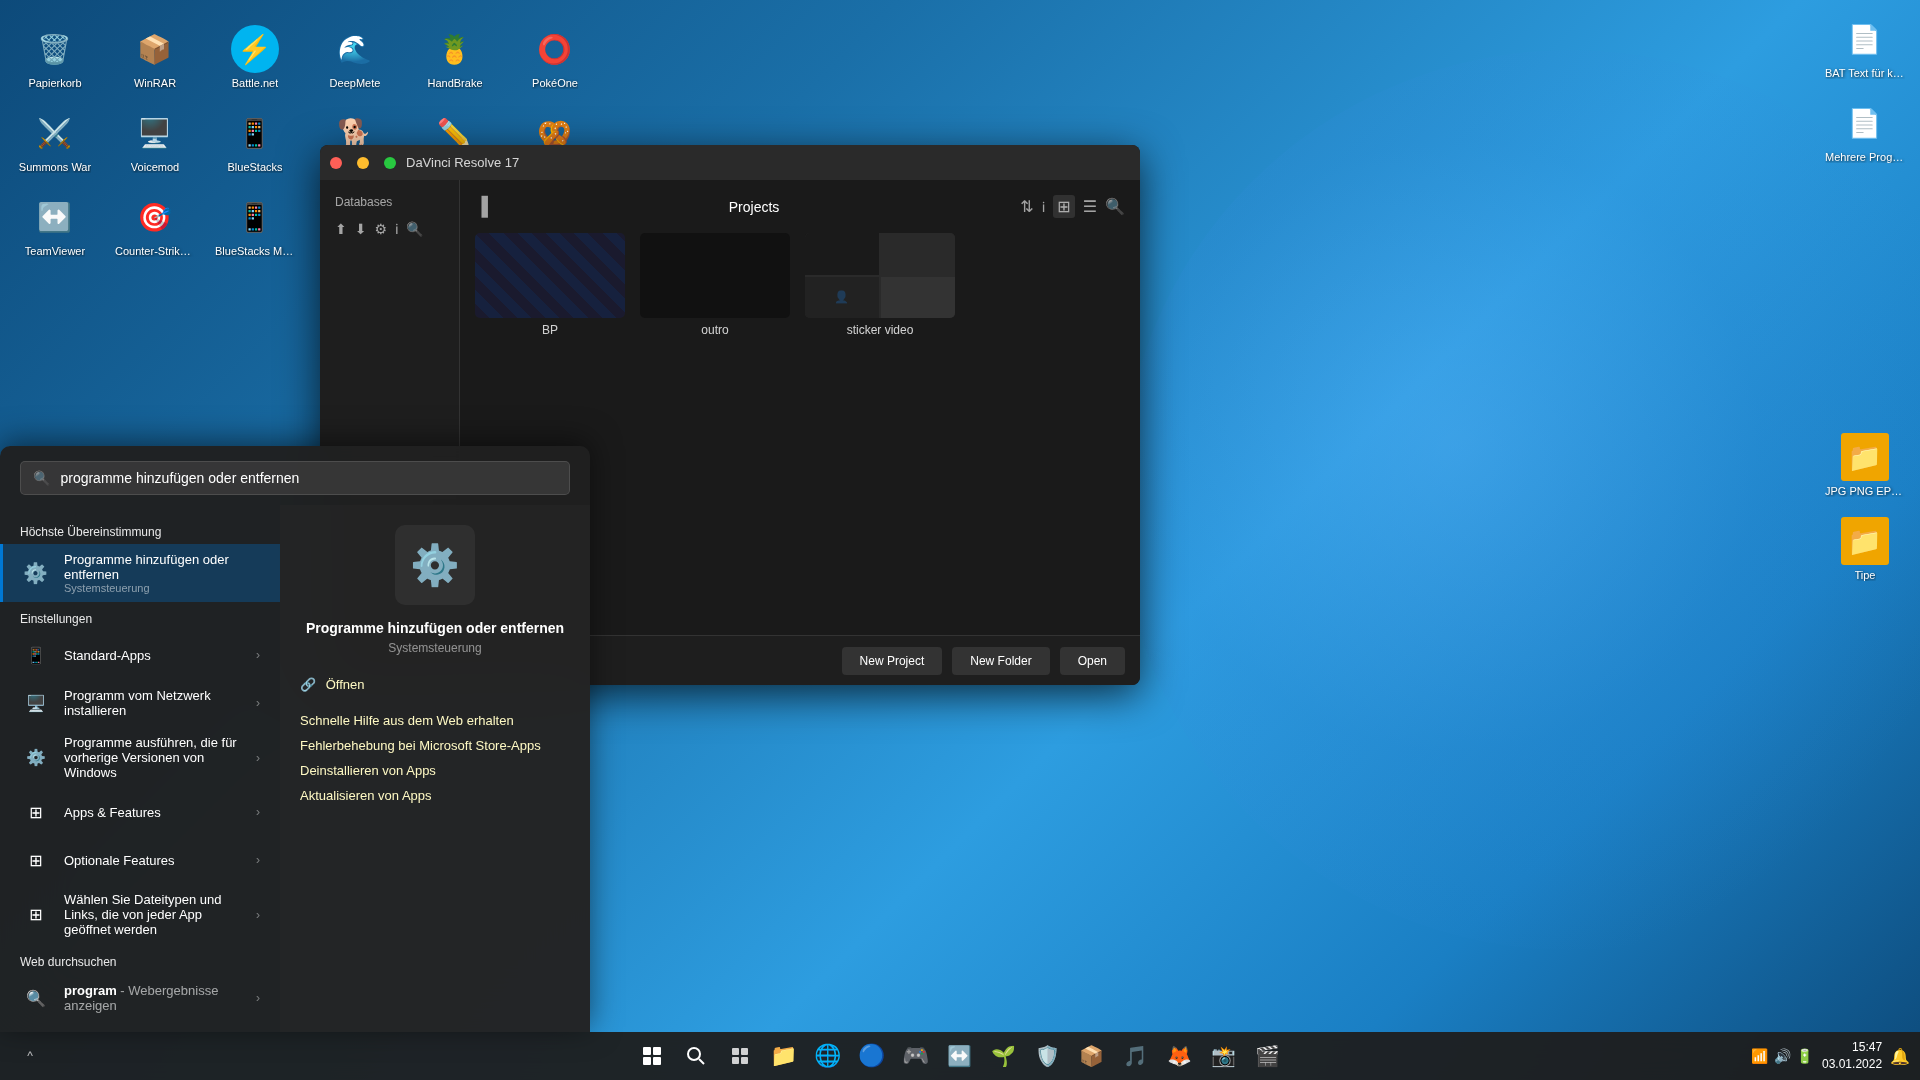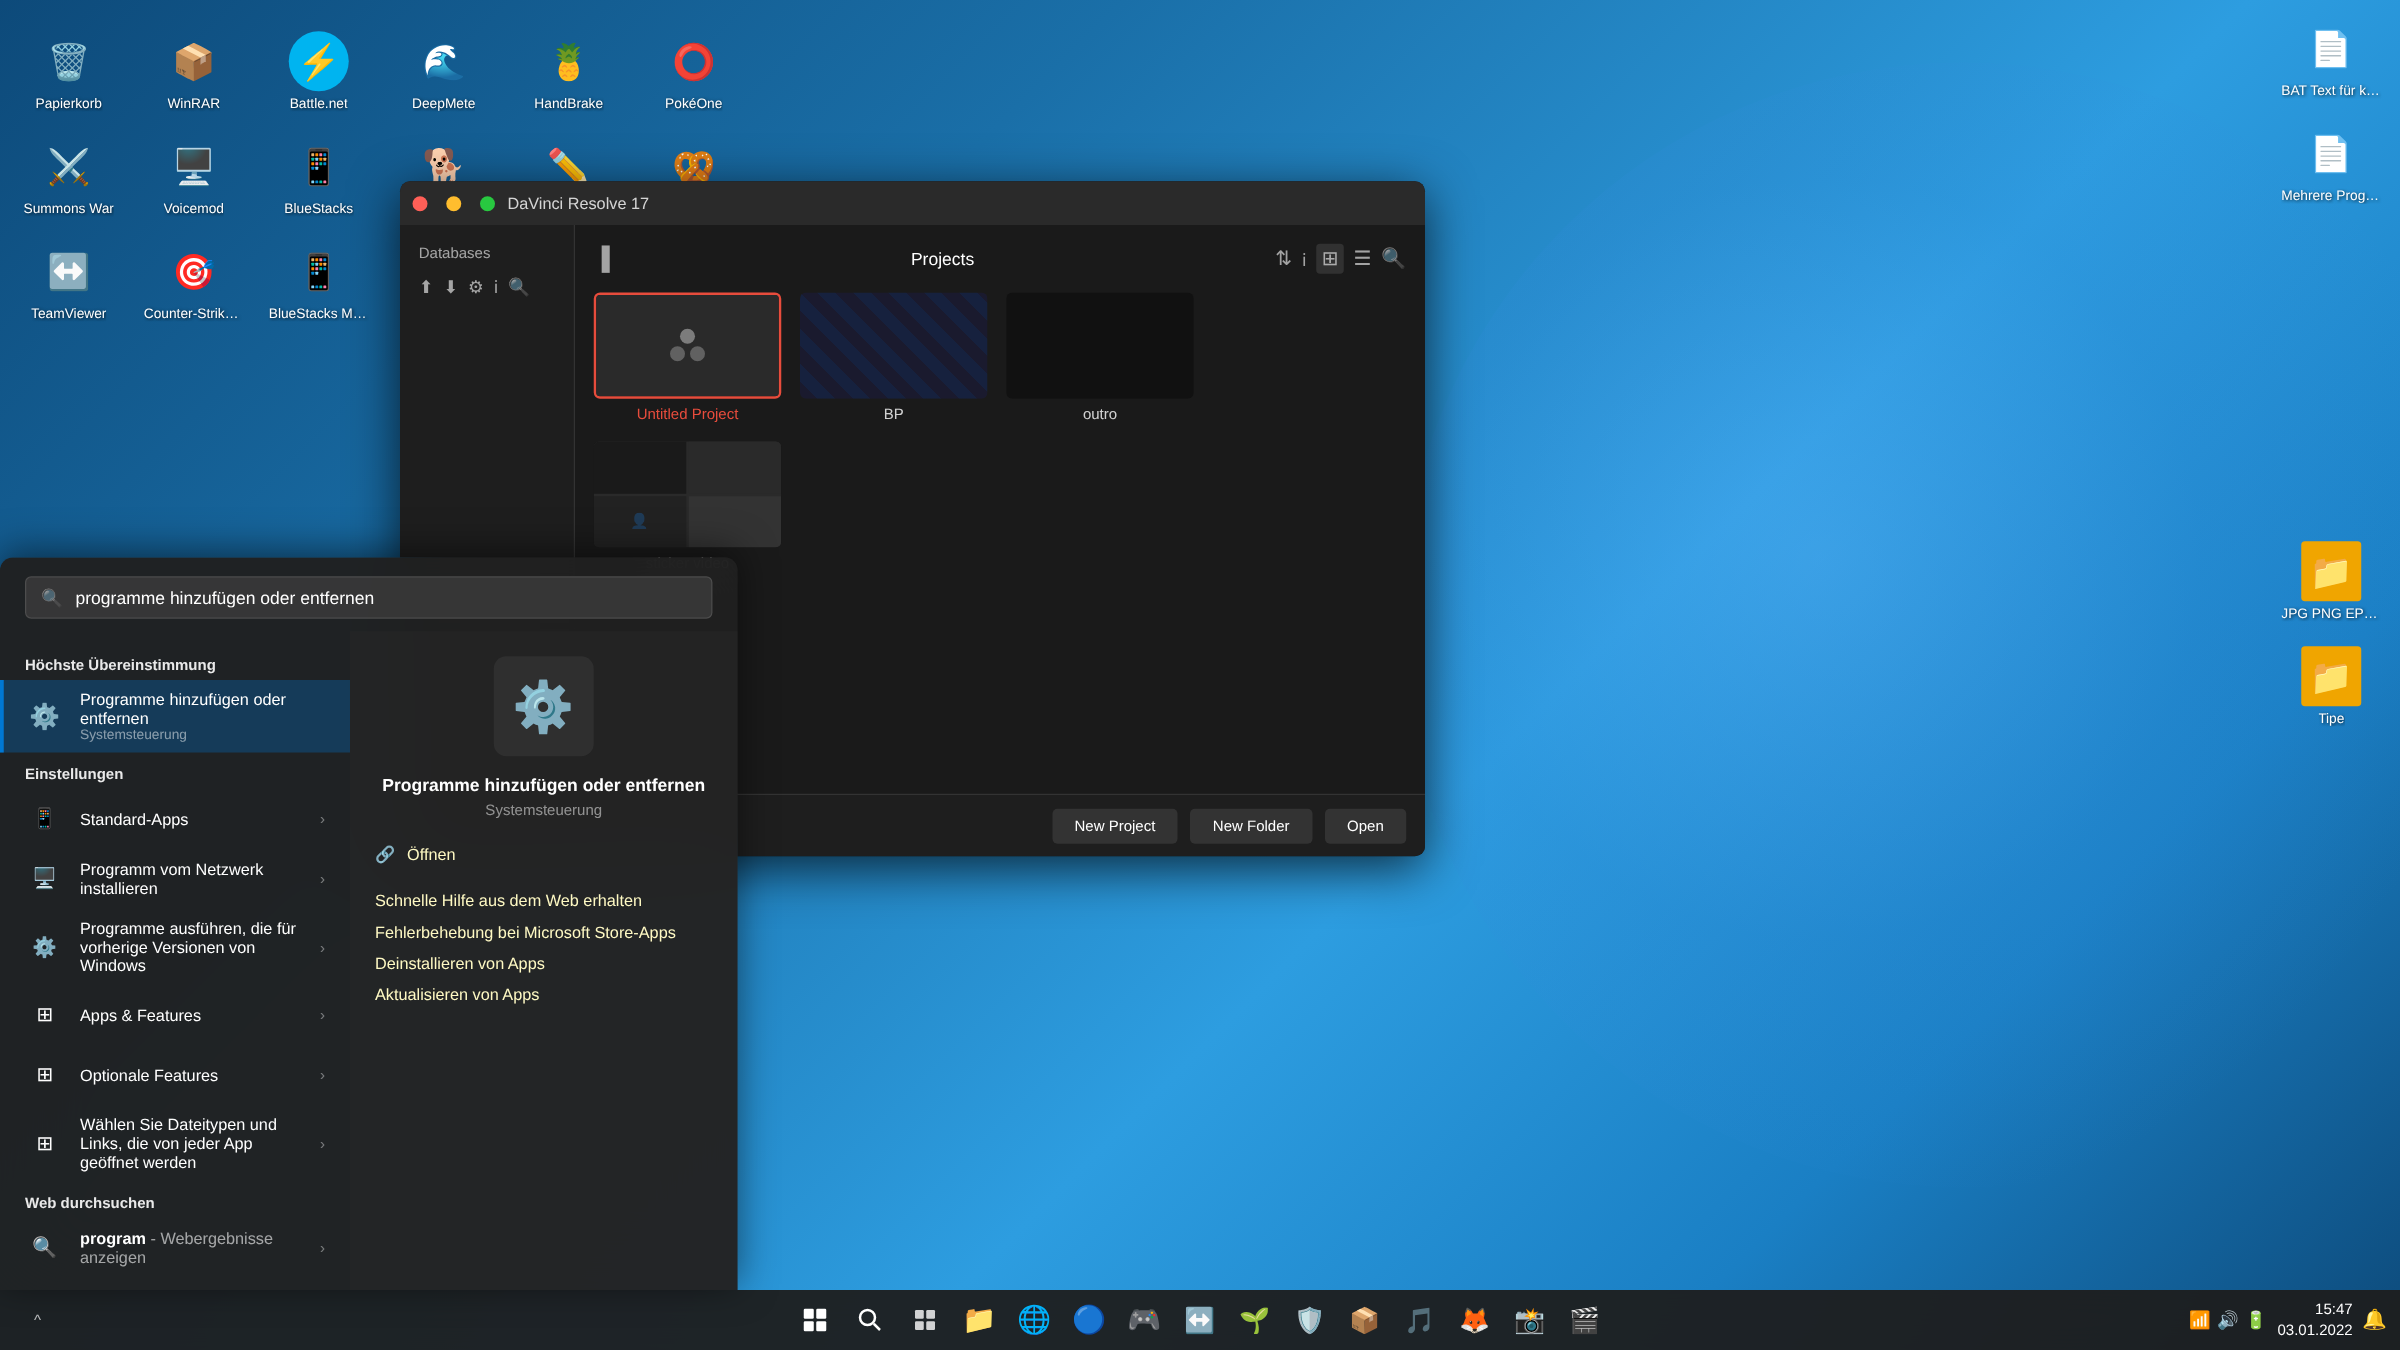--- a/index.html
+++ b/index.html
@@ -235,21 +235,21 @@
     }
 
     .search-right {
       flex: 1;
       padding: 20px;
       background: rgba(40,40,40,0.5);
     }
 
     .section-title {
       font-size: 12px;
-      font-weight: 700;
+      font-weight: 400;
       color: rgba(255,255,255,0.9);
       padding: 10px 20px 5px;
     }
 
     .result-item {
       display: flex;
       align-items: center;
       padding: 8px 20px;
       cursor: pointer;
       gap: 12px;
@@ -651,32 +651,20 @@
             <span style="color:rgba(255,255,255,0.6);font-size:16px;cursor:pointer;">⇅</span>
             <span style="color:rgba(255,255,255,0.6);font-size:14px;cursor:pointer;">ℹ</span>
             <span style="color:rgba(255,255,255,0.6);font-size:16px;cursor:pointer;background:rgba(255,255,255,0.1);padding:2px 4px;border-radius:3px;">⊞</span>
             <span style="color:rgba(255,255,255,0.6);font-size:16px;cursor:pointer;">☰</span>
             <span style="color:rgba(255,255,255,0.6);font-size:16px;cursor:pointer;">🔍</span>
           </div>
         </div>
 
         <div class="projects-grid">
 
-          <div class="project-item">
-            <div class="project-thumbnail project-thumb-selected">
-              <div class="thumb-dark">
-                <svg width="40" height="40" viewBox="0 0 40 40">
-                  <circle cx="20" cy="12" r="6" fill="rgba(180,180,180,0.6)"></circle>
-                  <circle cx="12" cy="26" r="6" fill="rgba(180,180,180,0.4)"></circle>
-                  <circle cx="28" cy="26" r="6" fill="rgba(180,180,180,0.4)"></circle>
-                </svg>
-              </div>
-            </div>
-            <div class="project-label selected">Untitled Project</div>
-          </div>
 
           <div class="project-item">
             <div class="project-thumbnail">
               <div class="thumb-bp"></div>
             </div>
             <div class="project-label">BP</div>
           </div>
 
           <div class="project-item">
             <div class="project-thumbnail">

